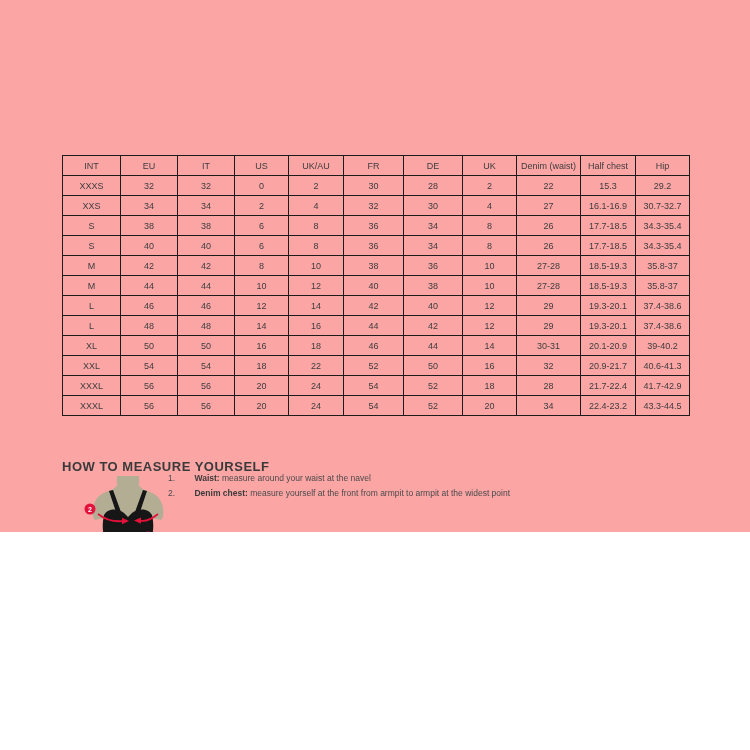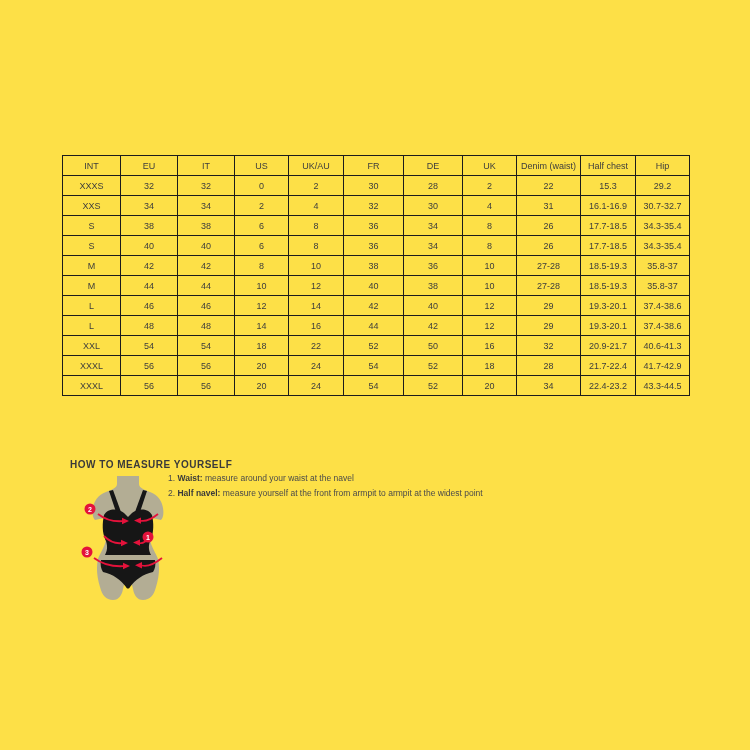--- a/index.html
+++ b/index.html
@@ -4,22 +4,22 @@
 <style>
   html, body {
     margin: 0;
     padding: 0;
     background: #ffffff;
     font-family: "Liberation Sans", sans-serif;
   }
   .page {
     position: relative;
     width: 750px;
-    height: 750px;
-    background: #fde047;
+    height: 532px;
+    background: #fca5a5;
     overflow: hidden;
     text-decoration: underline;
   }
   table.size-table {
     position: absolute;
     left: 62px;
     top: 155px;
     width: 627px;
     border-collapse: collapse;
     table-layout: fixed;
@@ -43,23 +43,23 @@
   col.c-ukau  { width: 55px; }
   col.c-fr    { width: 60px; }
   col.c-de    { width: 59px; }
   col.c-uk    { width: 54px; }
   col.c-denim { width: 64px; }
   col.c-chest { width: 55px; }
   col.c-hip   { width: 54px; }
 
   .measure-title {
     position: absolute;
-    left: 70px;
+    left: 62px;
     top: 459px;
-    font-size: 10px;
+    font-size: 13px;
     font-weight: 700;
     letter-spacing: 0.5px;
     color: #3a3a3a;
   }
   .figure-wrap {
     position: absolute;
     left: 70px;
     top: 475px;
     width: 112px;
     height: 126px;
@@ -70,21 +70,21 @@
     top: 473px;
     width: 330px;
     font-size: 8.5px;
     color: #4a4a4a;
   }
   .step {
     line-height: 10px;
     margin-bottom: 5px;
     white-space: nowrap;
   }
-  .step b { color: #3a3a3a; }
+  .step b { color: #3a3a3a; margin-left: 17px; }
 </style>
 </head>
 <body>
 
 <div class="page">
 
   <table class="size-table" id="size-table">
     <colgroup>
       <col class="c-int">
         <col class="c-eu">
@@ -129,21 +129,21 @@
         </tr>
         <tr>
           <td>XXS</td>
           <td>34</td>
           <td>34</td>
           <td>2</td>
           <td>4</td>
           <td>32</td>
           <td>30</td>
           <td>4</td>
-          <td>31</td>
+          <td>27</td>
           <td>16.1-16.9</td>
           <td>30.7-32.7</td>
         </tr>
         <tr>
           <td>S</td>
           <td>38</td>
           <td>38</td>
           <td>6</td>
           <td>8</td>
           <td>36</td>
@@ -212,20 +212,33 @@
           <td>14</td>
           <td>16</td>
           <td>44</td>
           <td>42</td>
           <td>12</td>
           <td>29</td>
           <td>19.3-20.1</td>
           <td>37.4-38.6</td>
         </tr>
         <tr>
+          <td>XL</td>
+          <td>50</td>
+          <td>50</td>
+          <td>16</td>
+          <td>18</td>
+          <td>46</td>
+          <td>44</td>
+          <td>14</td>
+          <td>30-31</td>
+          <td>20.1-20.9</td>
+          <td>39-40.2</td>
+        </tr>
+        <tr>
           <td>XXL</td>
           <td>54</td>
           <td>54</td>
           <td>18</td>
           <td>22</td>
           <td>52</td>
           <td>50</td>
           <td>16</td>
           <td>32</td>
           <td>20.9-21.7</td>
@@ -312,18 +325,18 @@
   </div>
 
   <div class="steps">
     <div class="step">
       <span>1.</span>
       <b>Waist:</b>
       <span>measure around your waist at the navel</span>
     </div>
     <div class="step">
       <span>2.</span>
-      <b>Half navel:</b>
+      <b>Denim chest:</b>
       <span>measure yourself at the front from armpit to armpit at the widest point</span>
     </div>
   </div>
 
 </div>
 
 </body></html>

